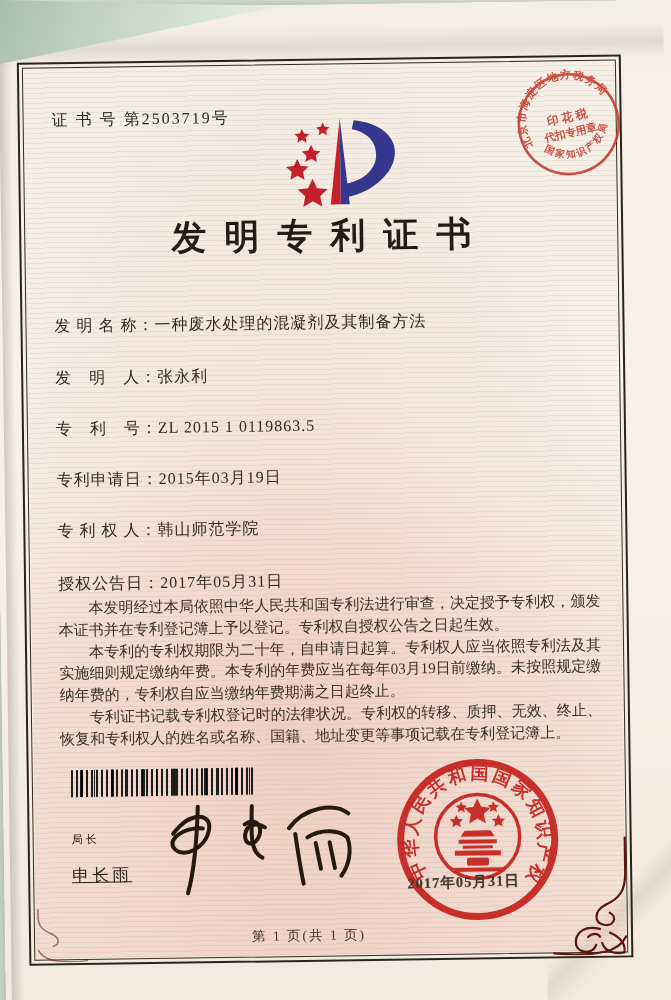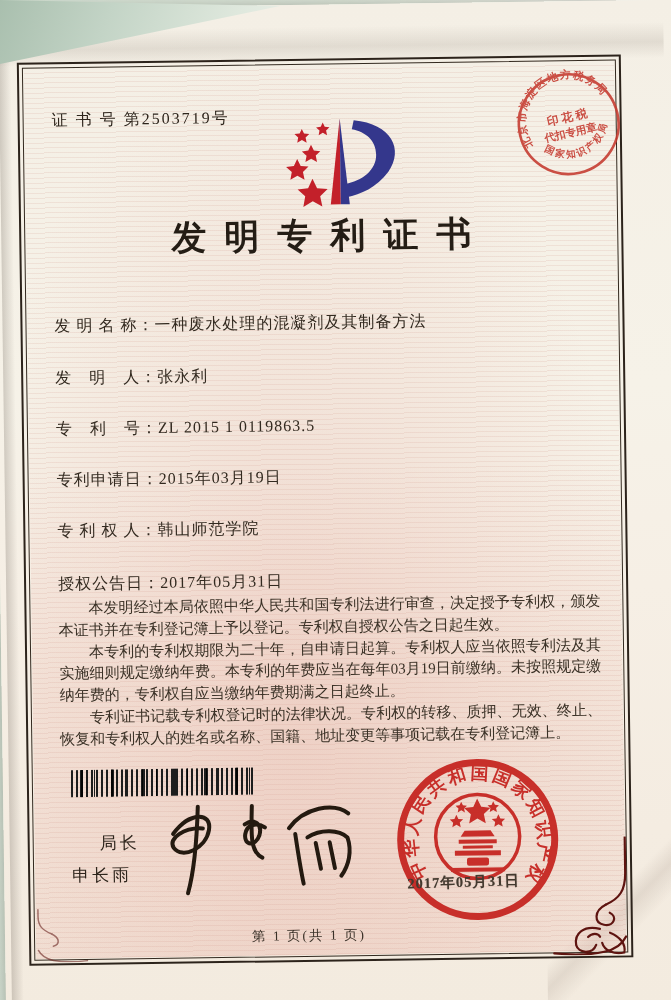--- a/index.html
+++ b/index.html
@@ -62,22 +62,22 @@
     font-size:15px;line-height:21.8px;text-align:justify;color:#3a3126;
   }
   .paras p{margin:0;text-indent:2em;}
   .barcode{
     position:absolute;left:42px;top:706px;width:184px;height:27px;
     background:
       repeating-linear-gradient(90deg,#1d1d1d 0 2px,transparent 2px 5px),
       repeating-linear-gradient(90deg,transparent 0 9px,#1d1d1d 9px 12px,transparent 12px 23px,#1d1d1d 23px 24px,transparent 24px 31px);
     background-blend-mode:multiply;
   }
-  .director-title{position:absolute;left:42px;top:768px;font-size:17px;letter-spacing:3px;color:#2e251c;margin-left:28px;}
-  .director-name{position:absolute;left:42px;top:800px;font-size:17px;letter-spacing:3px;color:#2e251c;}
+  .director-title{position:absolute;left:42px;top:768px;font-size:11px;letter-spacing:3px;color:#2e251c;}
+  .director-name{position:absolute;left:42px;top:800px;font-size:17px;letter-spacing:3px;color:#2e251c;text-decoration:underline;}
   .signature{position:absolute;left:118px;top:732px;width:232px;height:104px;transform:rotate(-2deg);}
   .issue-seal{position:absolute;left:333px;top:666px;width:230px;height:230px;opacity:.93;}
   .seal-date{
     position:absolute;left:377px;top:814px;font-size:14.5px;letter-spacing:1px;
     color:#43392e;font-weight:700;transform:rotate(-1deg);text-shadow:0 0 1px rgba(60,50,40,.4);
   }
   .footer{
     position:absolute;left:0;right:0;top:866px;text-align:center;
     font-size:13.5px;letter-spacing:2px;color:#3a3128;transform:translateX(-22px);
   }

